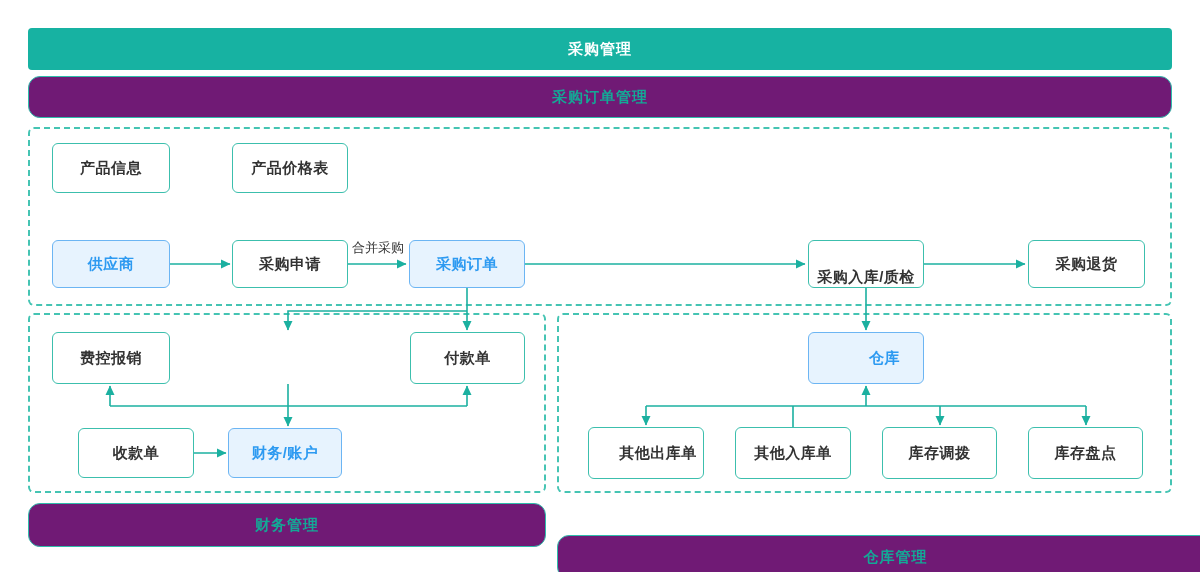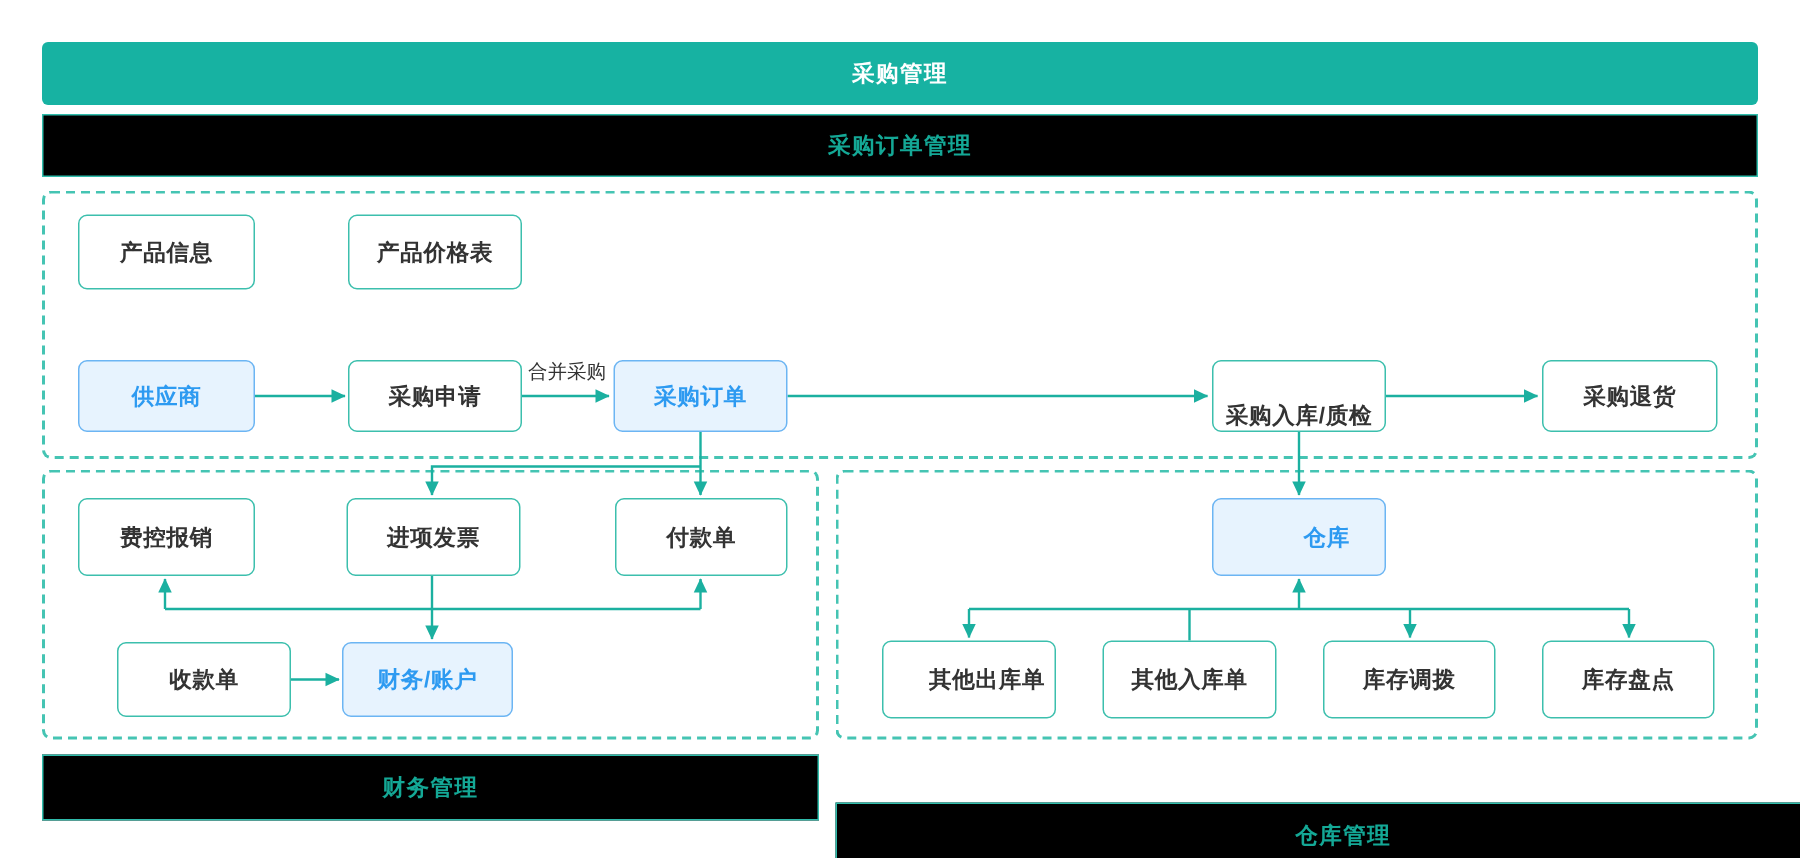--- a/index.html
+++ b/index.html
@@ -5,21 +5,21 @@
   html,body{margin:0;padding:0;background:#ffffff;}
   body{font-family:"Liberation Sans","DejaVu Sans",sans-serif;}
   .canvas{position:relative;width:1200px;height:572px;background:#ffffff;overflow:hidden;}
   .abs{position:absolute;box-sizing:border-box;}
   .banner-top{
     background:#17B2A2;border-radius:4px;color:#ffffff;
     display:flex;align-items:center;justify-content:center;
     font-size:15px;font-weight:700;letter-spacing:1px;
   }
   .banner-lite{
-    background:#000000;border:1px solid #2FBCAB;border-radius:0;color:#14A896;
+    background:#701a75;border:1px solid #2FBCAB;border-radius:12px;color:#14A896;
     display:flex;align-items:center;justify-content:center;
     font-size:15px;font-weight:700;letter-spacing:1px;
   }
   .region{
     border:2px dashed #45C4B3;border-radius:6px;background:transparent;
   }
   .node{
     position:absolute;box-sizing:border-box;
     display:flex;align-items:center;justify-content:center;
     background:#ffffff;border:1.5px solid #3CBFAD;border-radius:6px;
@@ -98,23 +98,20 @@
   <div class="node" style="left:808px;top:240px;width:116px;height:48px;align-items:flex-end;">
     <span>采购入库/质检</span>
   </div>
   <div class="node" style="left:1028px;top:240px;width:117px;height:48px;">
     <span>采购退货</span>
   </div>
 
   <div class="node" style="left:52px;top:332px;width:118px;height:52px;">
     <span>费控报销</span>
   </div>
-  <div class="node" style="left:231px;top:332px;width:116px;height:52px;">
-    <span>进项发票</span>
-  </div>
   <div class="node" style="left:410px;top:332px;width:115px;height:52px;">
     <span>付款单</span>
   </div>
   <div class="node" style="left:59px;top:428px;width:116px;height:50px;margin-left:19px;">
     <span>收款单</span>
   </div>
   <div class="node blue" style="left:228px;top:428px;width:114px;height:50px;">
     <span>财务/账户</span>
   </div>
 

